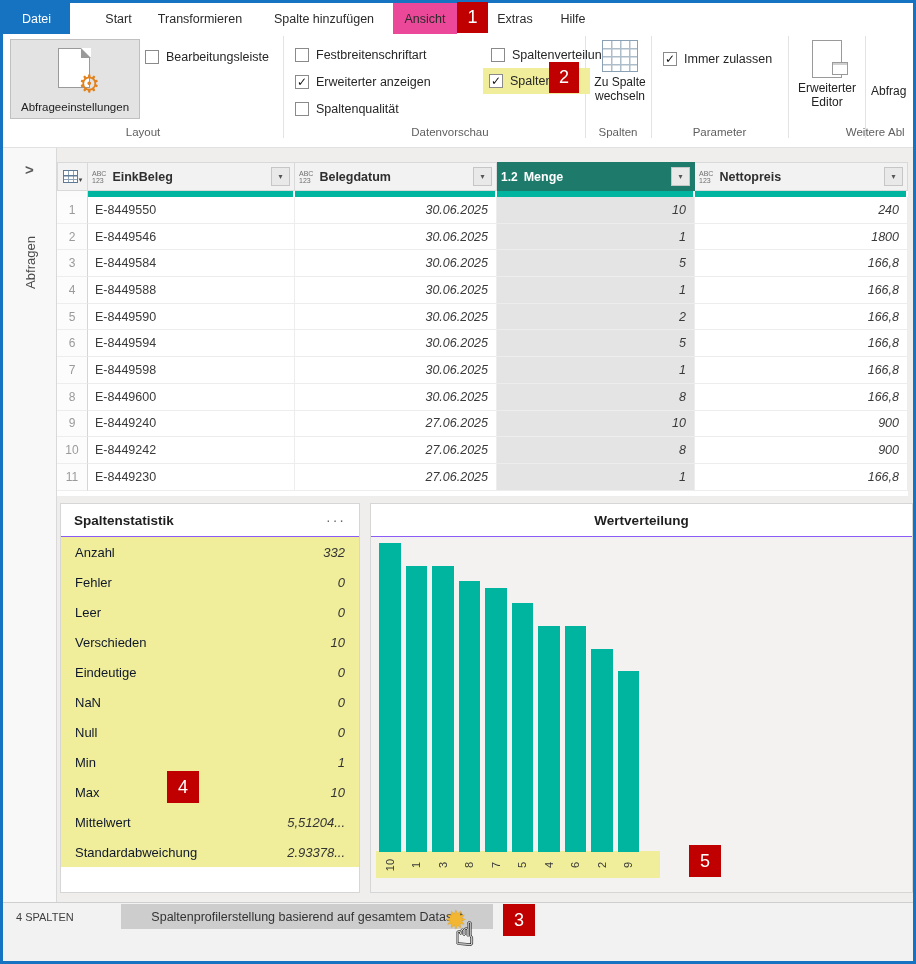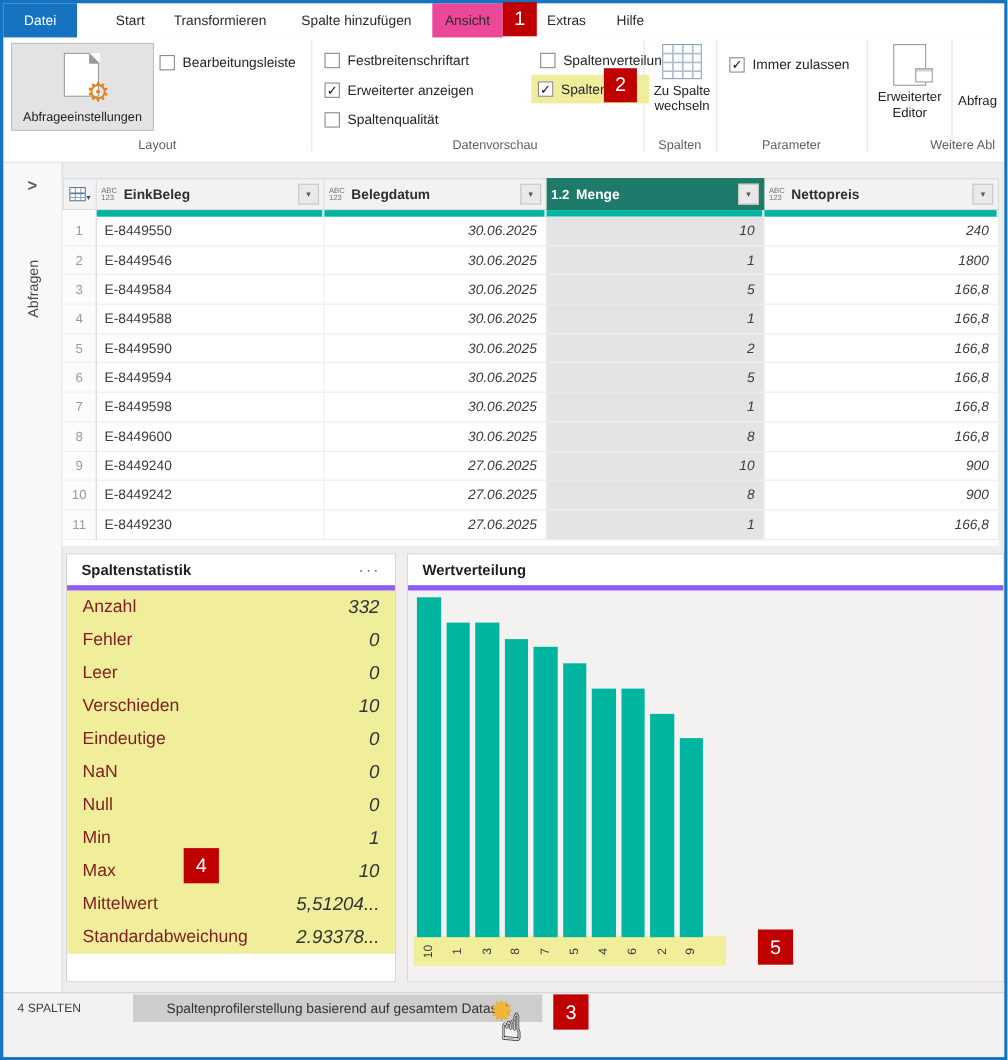--- a/index.html
+++ b/index.html
@@ -79,28 +79,28 @@
       display:flex;align-items:center;overflow:hidden;white-space:nowrap;}
   .td.rownum{width:31px;justify-content:center;color:#9a9a9a;background:#fcfcfc;border-right:1px solid #d5d5d5;font-size:12px;}
   .td.left{padding-left:7px;}
   .td.num{justify-content:flex-end;padding-right:8px;font-style:italic;}
   .td.sel{background:#e4e4e4;}
   .c0{width:207px}.c1{width:202px}.c2{width:198px}.c3{width:213px}
   .sliver{height:5px;background:#fff;border-bottom:1px solid #ededed;}
 
   
   .panel{position:absolute;background:#fff;border:1px solid #d6d6d6;box-sizing:border-box;z-index:3;}
-  .panel .phead{height:33px;display:flex;align-items:center;padding:0 13px;border-bottom:5px solid #8b5cf6;box-sizing:border-box;}
+  .panel .phead{height:33px;display:flex;align-items:center;padding:0 13px;border-bottom:1px solid #8b5cf6;box-sizing:border-box;justify-content:center;}
   .panel .ptitle{font-weight:bold;font-size:13.5px;color:#1f1f1f;}
   .panel .pmenu{margin-left:auto;color:#666;font-size:14px;letter-spacing:2px;cursor:pointer;}
   .statspanel{left:60px;top:503px;width:300px;height:390px;}
   .statlist{background:#f0ee9b;}
   .statrow{display:flex;height:30px;align-items:center;padding:0 14px;}
-  .statrow .sl{font-size:16px;color:#7f1d1d;}
-  .statrow .sv{margin-left:auto;font-size:17px;font-style:italic;color:#333;text-align:center;}
+  .statrow .sl{font-size:13px;color:#0f172a;}
+  .statrow .sv{margin-left:auto;font-size:13px;font-style:italic;color:#333;text-align:center;}
 
   .chartpanel{left:370px;top:503px;width:543px;height:390px;}
   .plot{position:absolute;left:0;top:33px;right:0;bottom:0;background:#f3f2f1;}
   .bar{position:absolute;width:21.5px;background:#00b5a0;}
   .xstrip{position:absolute;left:5px;bottom:14px;width:284px;height:27px;background:#f0ee9b;}
   .xlab{position:absolute;width:21.5px;height:26px;bottom:14px;display:flex;align-items:center;justify-content:center;}
   .xlab span{transform:rotate(-90deg);white-space:nowrap;font-size:11px;color:#3a3a3a;}
 
   
   .statusbar{position:absolute;left:3px;right:3px;top:902px;height:59px;background:#f2f2f2;border-top:1px solid #cfcfcf;box-sizing:border-box;z-index:4;}

